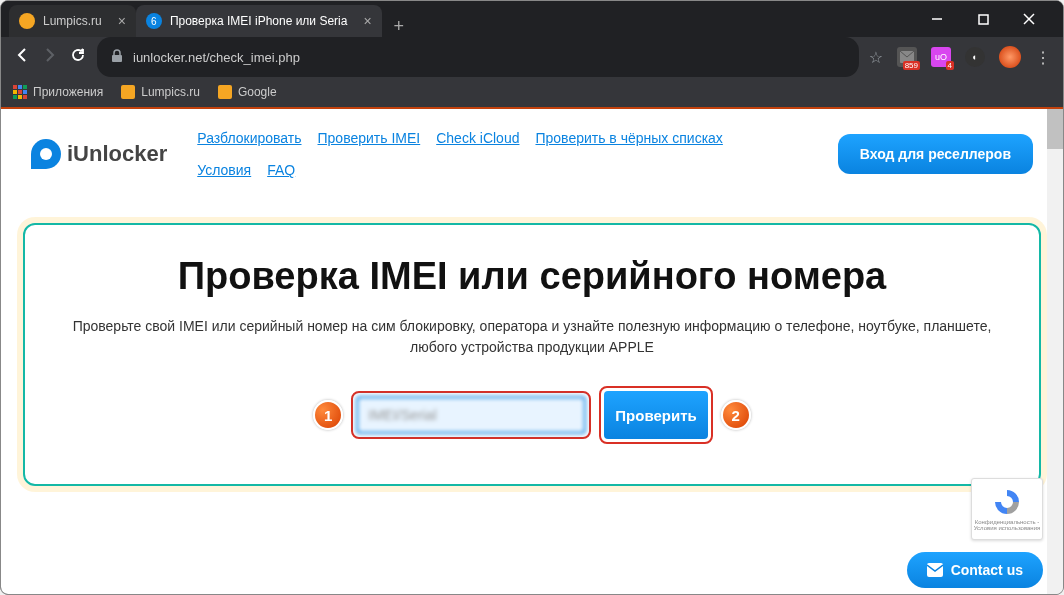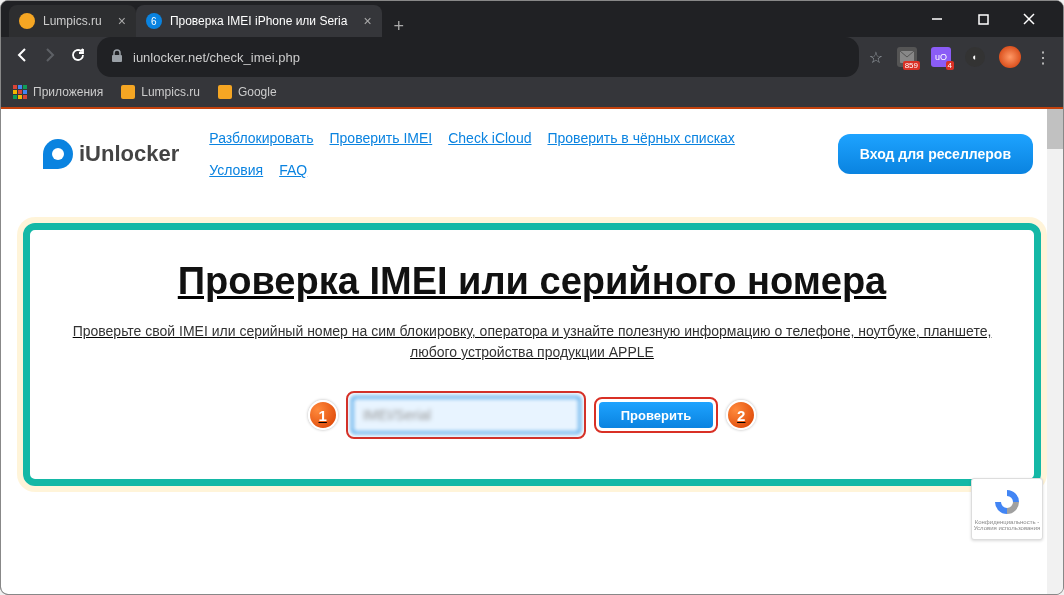--- a/index.html
+++ b/index.html
@@ -29,37 +29,37 @@
 
 .bookmarks { height: 32px; background: #35363a; display: flex; align-items: center; padding: 0 12px; gap: 18px; color: #ccc; font-size: 12px; border-bottom: 2px solid #c2410c; }
 .bookmark { display: flex; align-items: center; gap: 6px; cursor: pointer; }
 .bm-icon { width: 14px; height: 14px; }
 
 .content { flex: 1; background: #fff; overflow: hidden; position: relative; }
 .scrollbar { position: absolute; right: 0; top: 0; bottom: 0; width: 16px; background: #f1f1f1; }
 .scroll-thumb { position: absolute; top: 0; width: 100%; height: 40px; background: #c1c1c1; }
 
 .site-header { height: 90px; display: flex; align-items: center; padding: 0 30px; gap: 30px; }
-.logo { display: flex; align-items: center; gap: 6px; font-size: 22px; font-weight: 600; color: #444; margin-left: 12px; }
+.logo { display: flex; align-items: center; gap: 6px; font-size: 22px; font-weight: 600; color: #444; }
 .logo .mark { width: 30px; height: 30px; background: #0a83e0; border-radius: 50% 50% 50% 0; position: relative; }
 .logo .mark::after { content:''; position:absolute; width:12px; height:12px; background:#fff; border-radius:50%; top:9px; left:9px; }
 .nav-links { display: flex; flex-wrap: wrap; gap: 16px; max-width: 560px; }
 .nav-links a { color: #0a83e0; text-decoration: underline; font-size: 14px; cursor: pointer; }
 .cta-btn { margin-left: auto; background: linear-gradient(#1ea3ff, #0a83e0); color: #fff; padding: 12px 22px; border-radius: 12px; font-size: 14px; font-weight: 600; cursor: pointer; border: none; }
 
 .hero-area { padding: 24px 22px 0; }
-.hero-box { border: 7px solid #14b8a6; border-radius: 12px; padding: 30px 40px 40px; text-align: center; box-shadow: 0 0 0 6px rgba(255,180,0,0.15); text-decoration: underline; }
+.hero-box { border: 2px solid #14b8a6; border-radius: 12px; padding: 30px 40px 40px; text-align: center; box-shadow: 0 0 0 6px rgba(255,180,0,0.15); }
 .hero-box h1 { font-size: 38px; font-weight: 700; color: #111; margin-bottom: 18px; }
 .hero-box p { font-size: 14px; color: #333; line-height: 1.5; margin-bottom: 28px; }
 
 .form-row { display: flex; justify-content: center; align-items: center; gap: 8px; }
 .marker { width: 30px; height: 30px; border-radius: 50%; background: radial-gradient(circle at 30% 30%, #ff8a3c, #d93e00); color: #fff; font-weight: bold; display: flex; align-items: center; justify-content: center; font-size: 15px; border: 2px solid #fff; box-shadow: 0 0 3px rgba(0,0,0,0.3); }
 .input-wrap { border: 2px solid #d93025; border-radius: 8px; padding: 3px; }
 .imei-input { width: 230px; height: 38px; border: 2px solid #0a83e0; border-radius: 4px; background: #e8f4ff; padding: 0 10px; font-size: 14px; color: #999; filter: blur(2px); }
-.check-btn { height: 26px; padding: 0 22px; background: linear-gradient(#1ea3ff, #0a83e0); color: #fff; border: none; border-radius: 4px; font-size: 13px; font-weight: 600; cursor: pointer; }
+.check-btn { height: 48px; padding: 0 11px; background: linear-gradient(#1ea3ff, #0a83e0); color: #fff; border: none; border-radius: 4px; font-size: 15px; font-weight: 600; cursor: pointer; }
 
 .recaptcha { position: absolute; right: 20px; bottom: 54px; width: 72px; height: 62px; background: #fff; border: 1px solid #ddd; border-radius: 3px; box-shadow: 0 1px 3px rgba(0,0,0,0.15); display: flex; flex-direction: column; align-items: center; justify-content: center; }
 .recaptcha svg { width: 30px; height: 30px; }
 .recaptcha .small { font-size: 6px; color: #888; text-align: center; margin-top: 2px; }
 
 .contact-us { position: absolute; right: 20px; bottom: 6px; background: linear-gradient(#1ea3ff, #0a83e0); color: #fff; padding: 10px 20px; border-radius: 20px; font-size: 14px; font-weight: 600; display: flex; align-items: center; gap: 8px; cursor: pointer; }
 </style>
 </head>
 <body>
 
@@ -119,21 +119,21 @@
     </div>
     <div class="toolbar-right">
       <span style="color:#9aa0a6">☆</span>
       <span class="ext-icon" style="background:#555">
           <svg width="14" height="12" viewBox="0 0 14 12">
             <rect width="14" height="12" rx="1" fill="#888"></rect>
             <path d="M0 0 L7 6 L14 0" stroke="#555" fill="none"></path>
           </svg>
           <span class="badge">859</span>
         </span>
-      <span class="ext-icon" style="background:#8b5cf6">uO<span class="badge">4</span></span>
+      <span class="ext-icon" style="background:#d946ef">uO<span class="badge">4</span></span>
       <span class="ext-icon" style="background:#333;border-radius:50%">◐</span>
       <span class="avatar"></span>
       <span style="color:#ccc">⋮</span>
     </div>
   </div>
 
   <div class="bookmarks">
     <span class="bookmark">
       <svg class="bm-icon" viewBox="0 0 14 14">
           <rect x="0" y="0" width="4" height="4" fill="#da4437"></rect>
@@ -195,20 +195,27 @@
 
     <div class="recaptcha">
       <svg viewBox="0 0 40 40">
           <path d="M20 4 A16 16 0 0 1 36 20 L28 20 A8 8 0 0 0 20 12 Z" fill="#4285f4"></path>
           <path d="M36 20 A16 16 0 0 1 20 36 L20 28 A8 8 0 0 0 28 20 Z" fill="#a0a0a0"></path>
           <path d="M20 36 A16 16 0 0 1 4 20 L12 20 A8 8 0 0 0 20 28 Z" fill="#4285f4"></path>
         </svg>
       <div class="small"><span>Конфиденциальность -</span><br><span>Условия использования</span></div>
     </div>
 
+    <div class="contact-us">
+      <svg width="16" height="14" viewBox="0 0 16 14">
+          <rect width="16" height="14" rx="2" fill="#fff"></rect>
+          <path d="M0 2 L8 8 L16 2" stroke="#0a83e0" stroke-width="1.5" fill="none"></path>
+        </svg>
+      <span>Contact us</span>
+    </div>
 
     <div class="scrollbar">
       <div class="scroll-thumb"></div>
     </div>
 
   </div>
 
 </div>
 
 </body></html>

